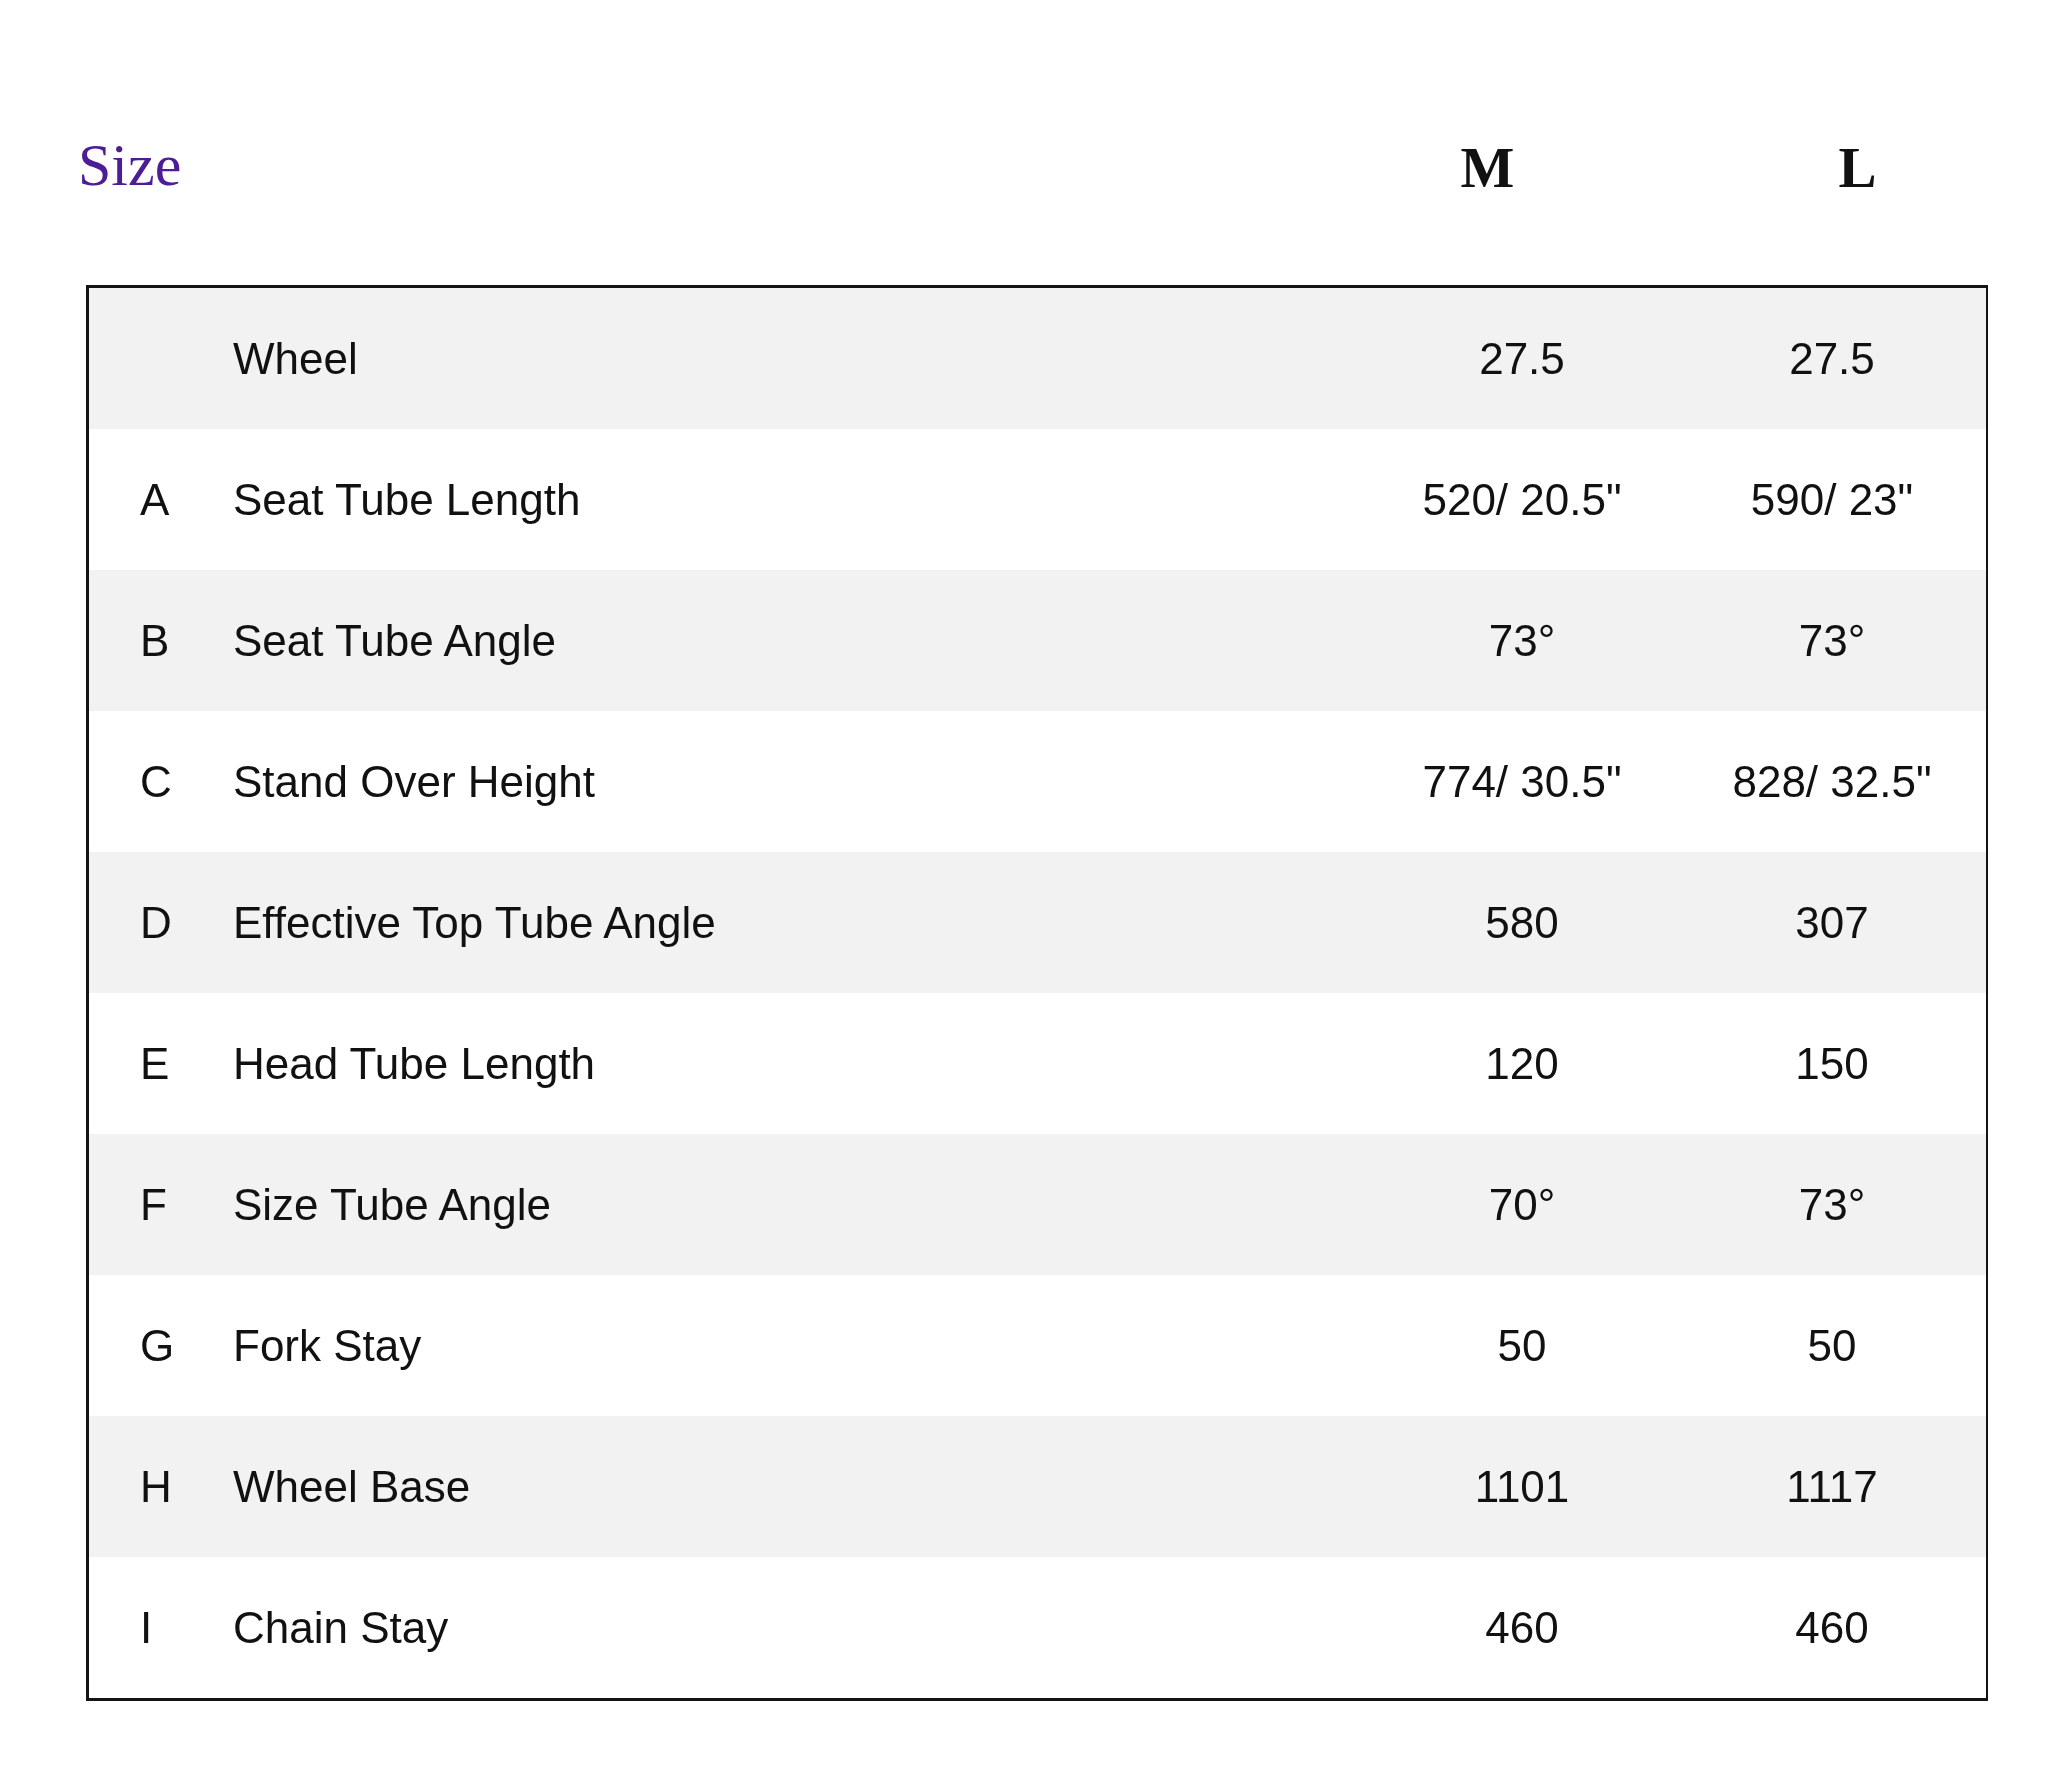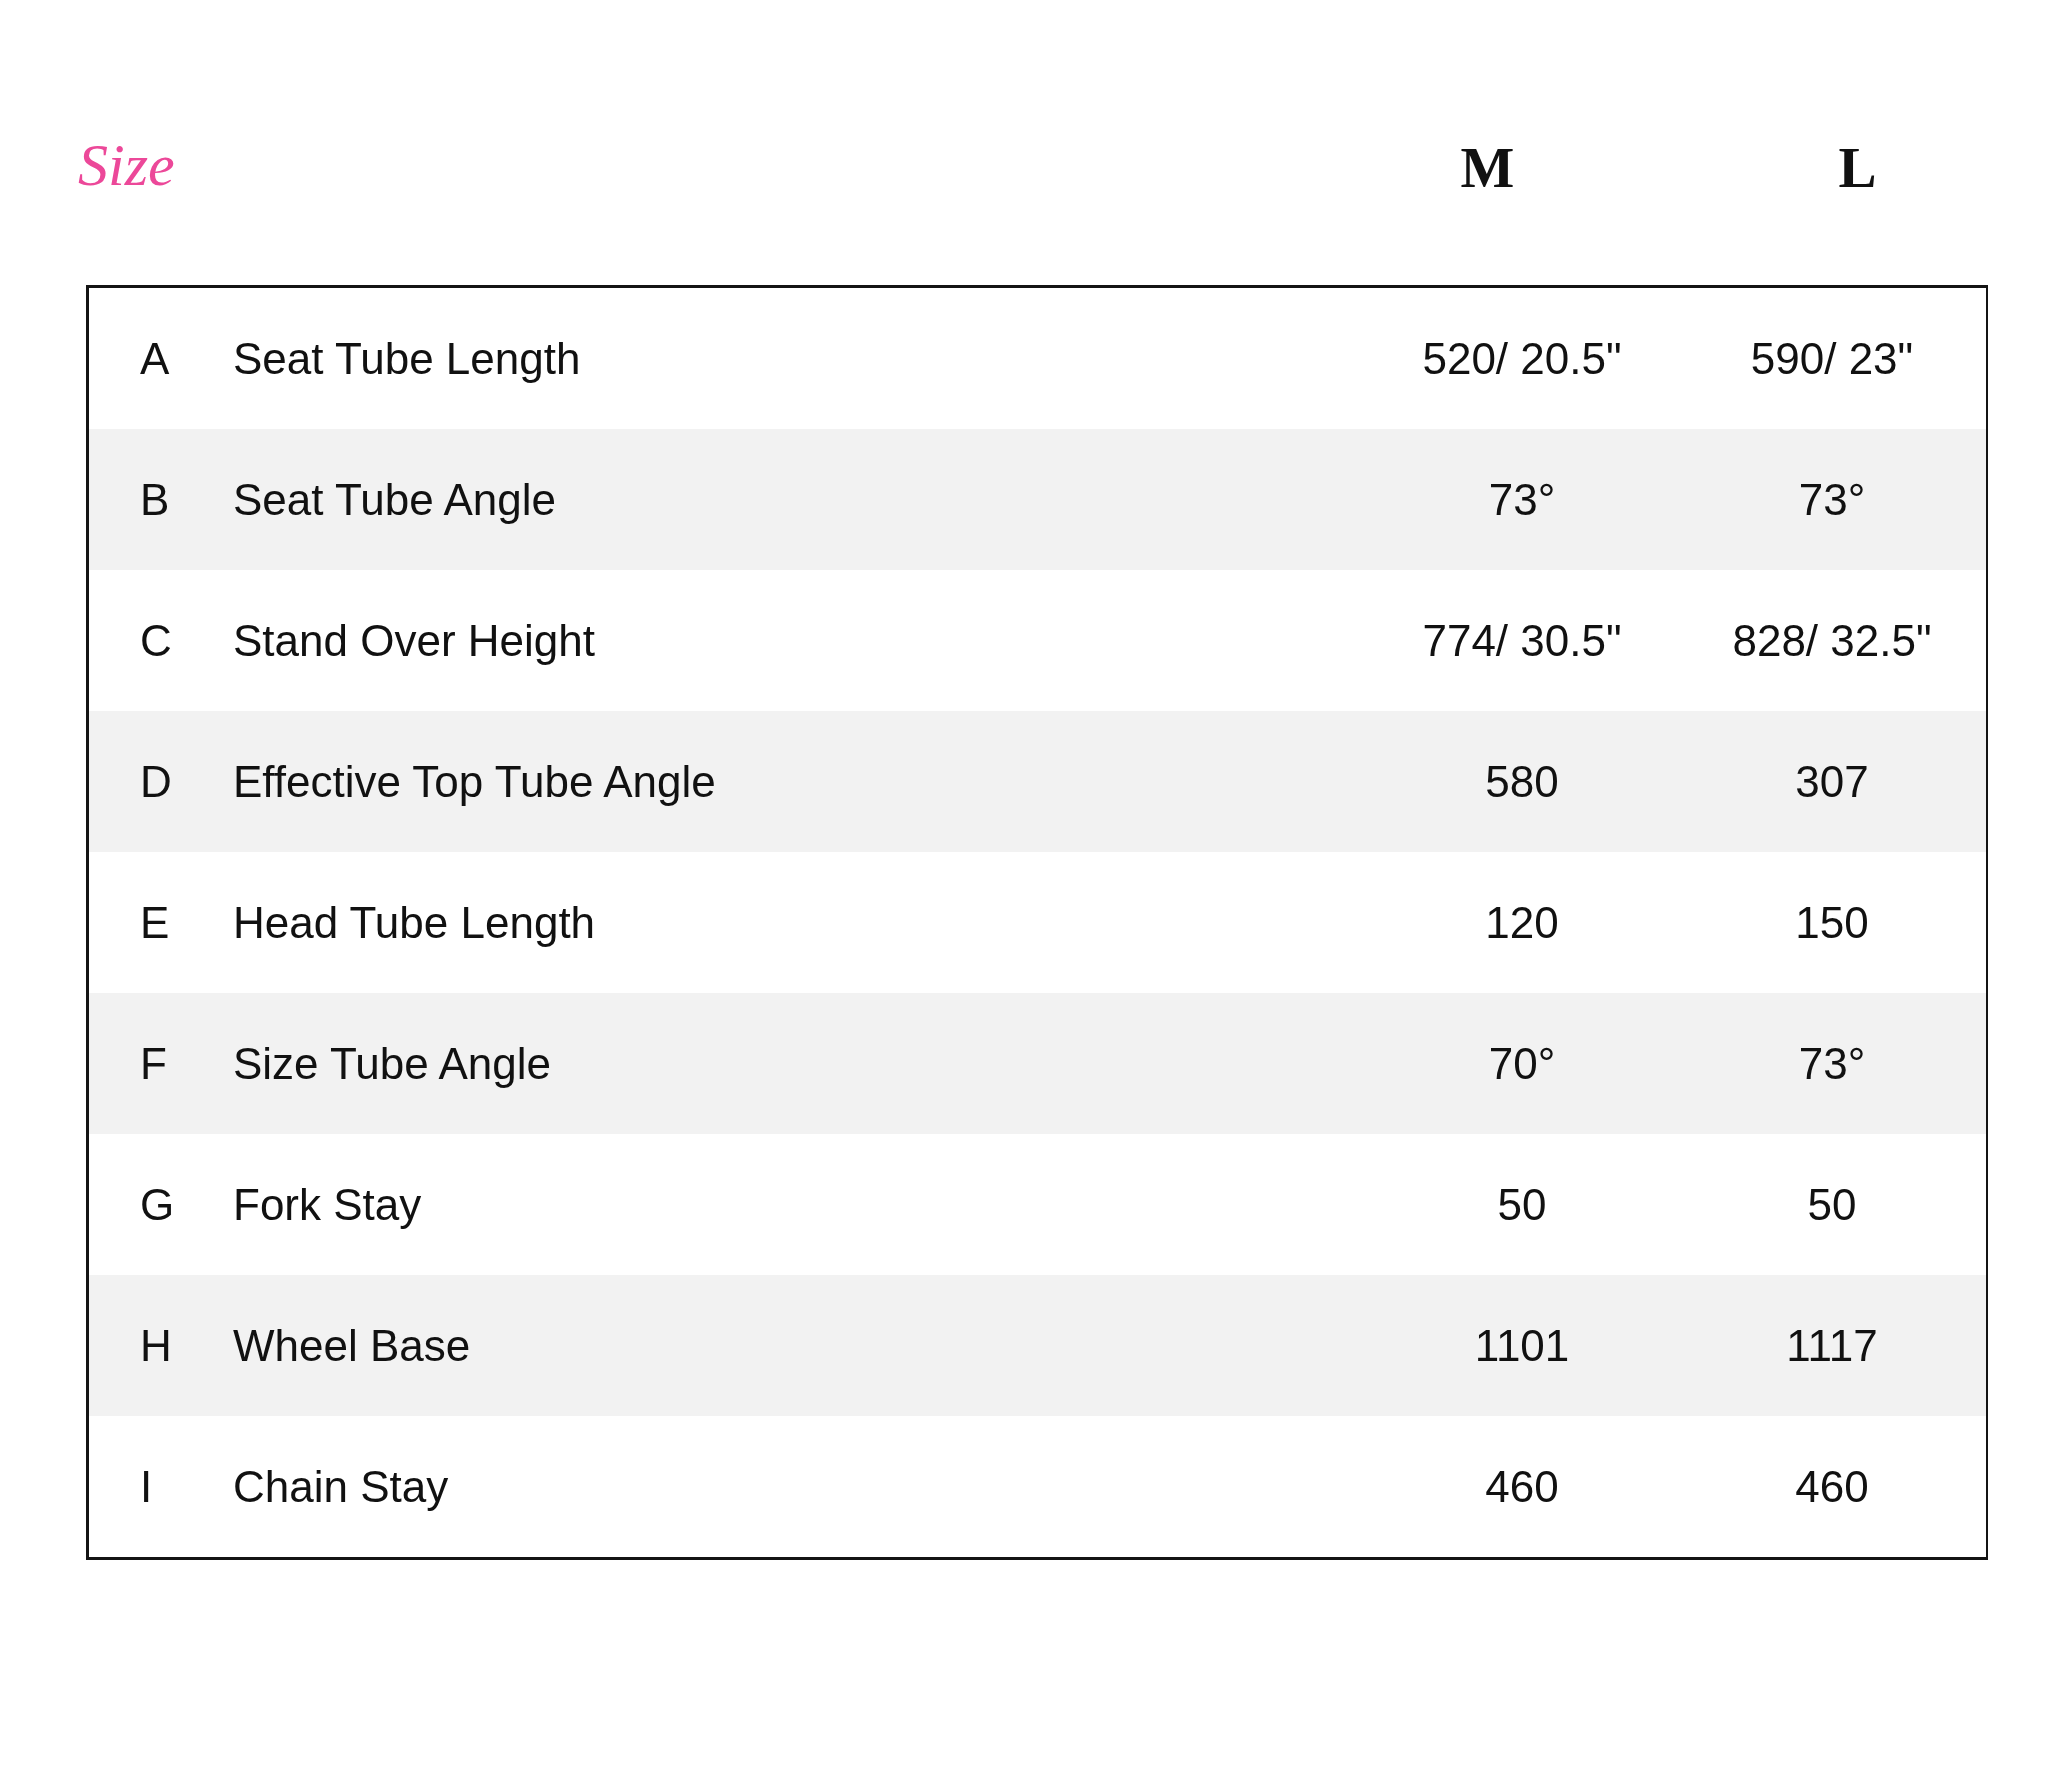--- a/index.html
+++ b/index.html
@@ -27,24 +27,23 @@
     left: 0;
     top: 59px;
     width: 2069px;
     height: 117px;
   }
   .geo-header .size-label {
     position: absolute;
     left: 78px;
     top: 76px;
     font-family: "Liberation Serif", serif;
-    font-style: italic;
     font-size: 60px;
     line-height: 1;
-    color: #ec4899;
+    color: #4c1d95;
   }
   .geo-header .col-head {
     position: absolute;
     top: 80px;
     font-family: "Liberation Serif", serif;
     font-weight: bold;
     font-size: 57px;
     line-height: 1;
     text-align: center;
     color: #111111;
@@ -108,20 +107,26 @@
   <div class="geo-header">
     <div class="size-label">Size</div>
     <div class="col-head m">M</div>
     <div class="col-head l">L</div>
   </div>
 
   <div class="table-wrap">
     <table class="geo-table">
       <tbody>
 
+        <tr class="odd">
+          <td class="col-key"></td>
+          <td class="col-name">Wheel</td>
+          <td class="col-m">27.5</td>
+          <td class="col-l">27.5</td>
+        </tr>
 
         <tr class="even">
           <td class="col-key">A</td>
           <td class="col-name">Seat Tube Length</td>
           <td class="col-m">520/ 20.5"</td>
           <td class="col-l">590/ 23"</td>
         </tr>
 
         <tr class="odd">
           <td class="col-key">B</td>

